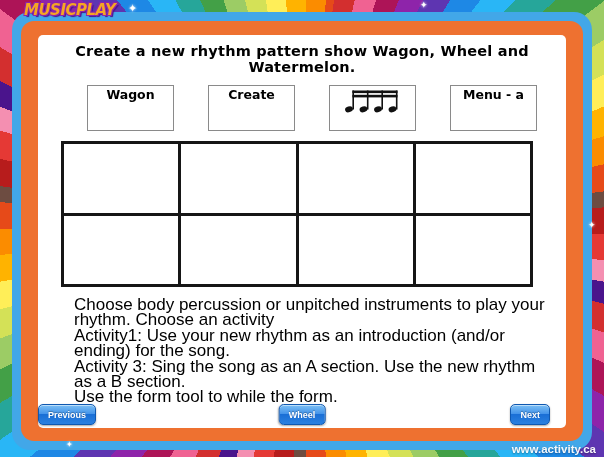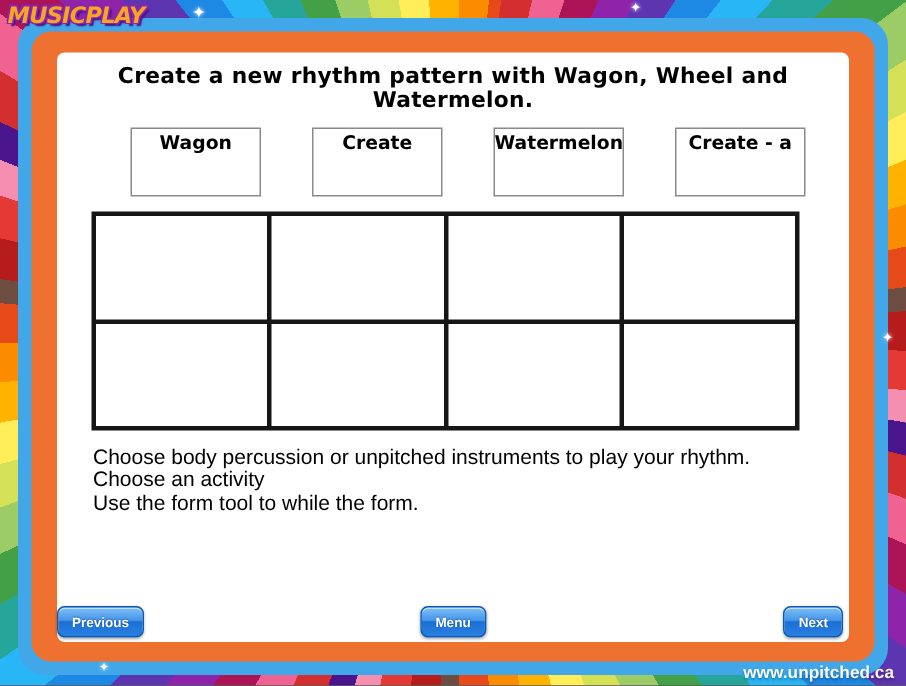--- a/index.html
+++ b/index.html
@@ -32,36 +32,36 @@
   .card svg{display:block;margin-top:1px;}
   .note{fill:#111;}
 
   .grid{
     margin:10px 13px 0 3px;height:146px;background:#161616;
     display:grid;grid-template-columns:repeat(4,1fr);grid-template-rows:repeat(2,1fr);
     gap:3px;padding:3px;box-sizing:border-box;
   }
   .cell{background:#fff;}
 
-  .instructions{margin:10px 0 0 4px;font-size:14px;line-height:15.4px;color:#000;}
+  .instructions{margin:10px 0 0 16px;font-size:17px;line-height:15.4px;color:#000;}
 
   .nav-btn{
     position:absolute;bottom:3px;height:21px;
     font-family:"Liberation Sans",sans-serif;font-size:9px;font-weight:700;color:#fff;
     padding:0 9px;border:1px solid #0f58b0;border-radius:5px;cursor:pointer;
     background:linear-gradient(180deg,#7cc0f5 0%,#4695ea 45%,#1a6fd6 50%,#2a80e0 100%);
     box-shadow:0 1px 2px rgba(0,0,0,.35), inset 0 1px 0 rgba(255,255,255,.5);
     text-shadow:0 -1px 1px rgba(0,0,0,.3);
   }
   .nav-btn.prev{left:0;}
   .nav-btn.menu{left:50%;transform:translateX(-50%);}
-  .nav-btn.next{right:4px;}
+  .nav-btn.next{right:16px;}
 
   .logo{
-    position:absolute;left:5px;top:1px;z-index:5;
+    position:absolute;left:24px;top:1px;z-index:5;
     font-family:"DejaVu Sans",sans-serif;font-style:italic;font-weight:800;font-size:15px;letter-spacing:-.5px;
     color:#f5a623;
     text-shadow:-1px -1px 0 #8e24aa,1px -1px 0 #8e24aa,-1px 1px 0 #8e24aa,1px 1px 0 #8e24aa,2px 2px 1px #4a148c;
   }
   .site-url{
     position:absolute;right:8px;bottom:2px;z-index:5;
     font-size:11.5px;font-weight:700;color:rgba(255,255,255,.95);
     text-shadow:0 1px 2px rgba(0,0,0,.35);
   }
   .sparkle{position:absolute;color:#fff;z-index:4;text-shadow:0 0 3px #fff;}
@@ -79,57 +79,56 @@
   <div class="logo">MUSICPLAY</div>
   <span class="sparkle sp1"></span>
   <span class="sparkle sp2"></span>
   <span class="sparkle sp3"></span>
   <span class="sparkle sp4"></span>
 
   <div class="frame-blue">
     <div class="frame-orange">
       <div class="content">
 
-        <h1 class="title">Create a new rhythm pattern with Wagon, Wheel and Watermelon.</h1>
+        <h1 class="title">Create a new rhythm pattern show Wagon, Wheel and Watermelon.</h1>
 
         <div class="cards">
           <div class="card">
             <span class="card-label">Wagon</span>
             <svg width="40" height="26" viewBox="0 0 40 26">
               <ellipse class="note" cx="7.5" cy="21.3" rx="4.4" ry="3.1" transform="rotate(-18 7.5 21.3)"></ellipse>
               <rect class="note" x="11.3" y="3" width="1.7" height="18.5"></rect>
               <ellipse class="note" cx="28.5" cy="21.3" rx="4.4" ry="3.1" transform="rotate(-18 28.5 21.3)"></ellipse>
               <rect class="note" x="32.3" y="3" width="1.7" height="18.5"></rect>
               <rect class="note" x="11.3" y="3" width="22.7" height="3.4"></rect>
             </svg>
           </div>
           <div class="card">
             <span class="card-label">Create</span>
             <svg width="14" height="26" viewBox="0 0 14 26">
               <ellipse class="note" cx="5.5" cy="21.3" rx="4.5" ry="3.2" transform="rotate(-18 5.5 21.3)"></ellipse>
               <rect class="note" x="9.3" y="2.5" width="1.7" height="19"></rect>
             </svg>
           </div>
           <div class="card">
-            <span class="card-label">Watermelon</span>
             <svg width="60" height="26" viewBox="0 0 60 26">
               <ellipse class="note" cx="6" cy="21.3" rx="4" ry="2.9" transform="rotate(-18 6 21.3)"></ellipse>
               <rect class="note" x="9.4" y="2.5" width="1.6" height="19"></rect>
               <ellipse class="note" cx="20.5" cy="21.3" rx="4" ry="2.9" transform="rotate(-18 20.5 21.3)"></ellipse>
               <rect class="note" x="23.9" y="2.5" width="1.6" height="19"></rect>
               <ellipse class="note" cx="35" cy="21.3" rx="4" ry="2.9" transform="rotate(-18 35 21.3)"></ellipse>
               <rect class="note" x="38.4" y="2.5" width="1.6" height="19"></rect>
               <ellipse class="note" cx="49.5" cy="21.3" rx="4" ry="2.9" transform="rotate(-18 49.5 21.3)"></ellipse>
               <rect class="note" x="52.9" y="2.5" width="1.6" height="19"></rect>
               <rect class="note" x="9.4" y="2.5" width="45.1" height="2.6"></rect>
               <rect class="note" x="9.4" y="6.8" width="45.1" height="2.6"></rect>
             </svg>
           </div>
           <div class="card">
-            <span class="card-label">Create - a</span>
+            <span class="card-label">Menu - a</span>
             <svg width="34" height="26" viewBox="0 0 34 26">
               <ellipse class="note" cx="6" cy="21.3" rx="4.2" ry="3" transform="rotate(-18 6 21.3)"></ellipse>
               <rect class="note" x="9.6" y="3" width="1.7" height="18.5"></rect>
               <circle class="note" cx="14.8" cy="22.3" r="1.5"></circle>
               <ellipse class="note" cx="24.5" cy="21.3" rx="4.2" ry="3" transform="rotate(-18 24.5 21.3)"></ellipse>
               <rect class="note" x="28.1" y="3" width="1.7" height="18.5"></rect>
               <rect class="note" x="9.6" y="3" width="20.2" height="3.2"></rect>
               <rect class="note" x="22" y="8.2" width="7.8" height="2.8"></rect>
             </svg>
           </div>
@@ -141,26 +140,28 @@
           <div class="cell"></div>
           <div class="cell"></div>
           <div class="cell"></div>
           <div class="cell"></div>
           <div class="cell"></div>
           <div class="cell"></div>
         </div>
 
         <div class="instructions">
           <div>Choose body percussion or unpitched instruments to play your rhythm. Choose an activity</div>
+          <div>Activity1: Use your new rhythm as an introduction (and/or ending) for the song.</div>
+          <div>Activity 3: Sing the song as an A section. Use the new rhythm as a B section.</div>
           <div>Use the form tool to while the form.</div>
         </div>
 
         <button class="nav-btn prev">Previous</button>
-        <button class="nav-btn menu">Menu</button>
+        <button class="nav-btn menu">Wheel</button>
         <button class="nav-btn next">Next</button>
 
       </div>
     </div>
   </div>
 
-  <div class="site-url">www.unpitched.ca</div>
+  <div class="site-url">www.activity.ca</div>
 
 </div>
 
 </body></html>

